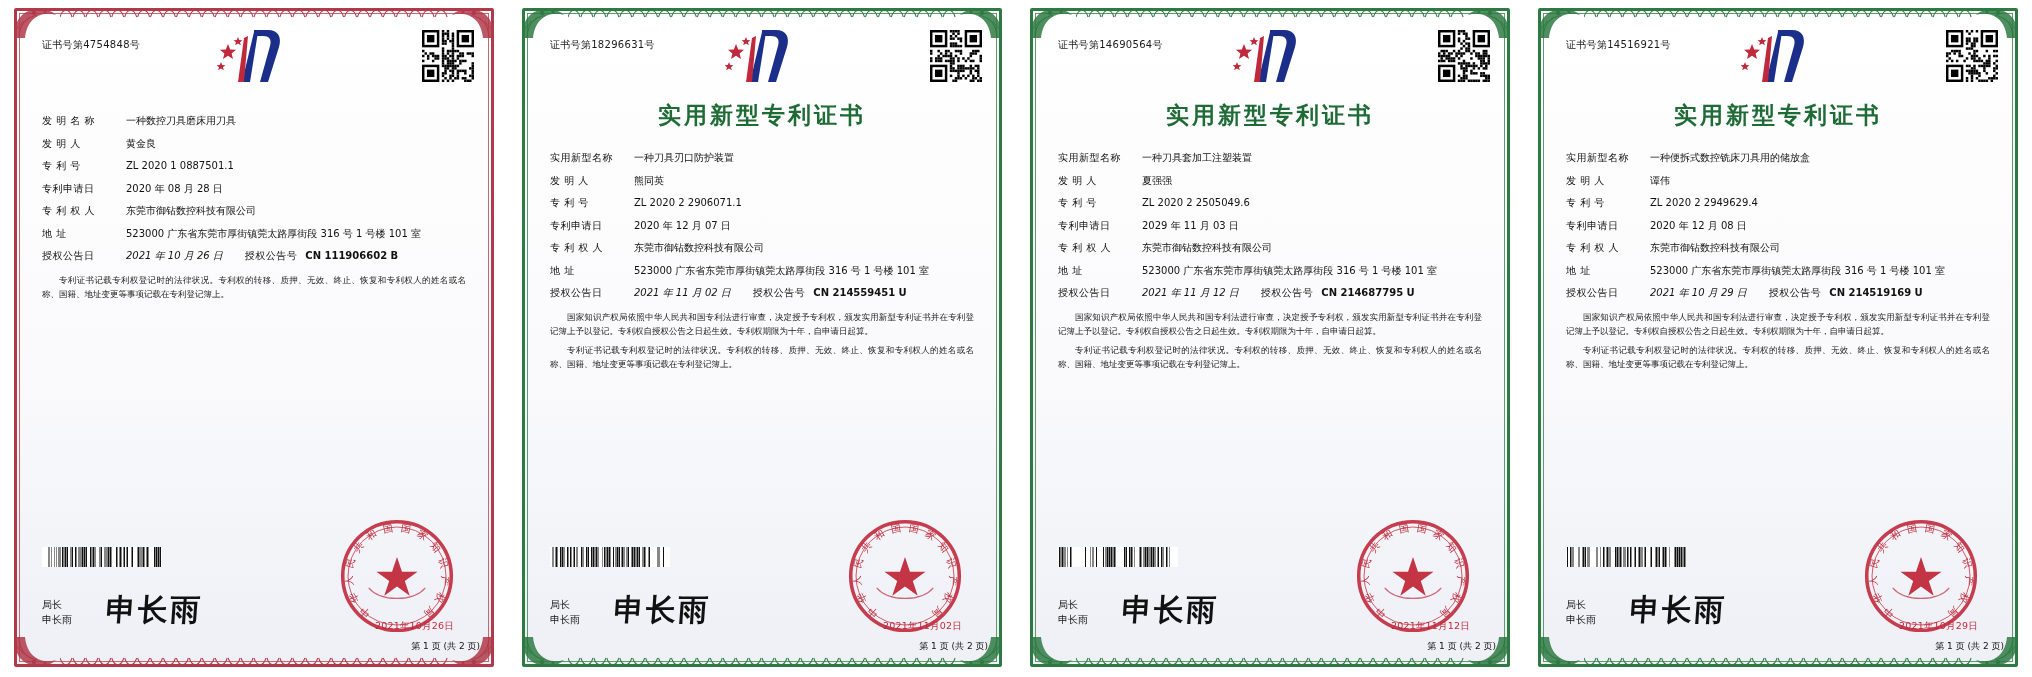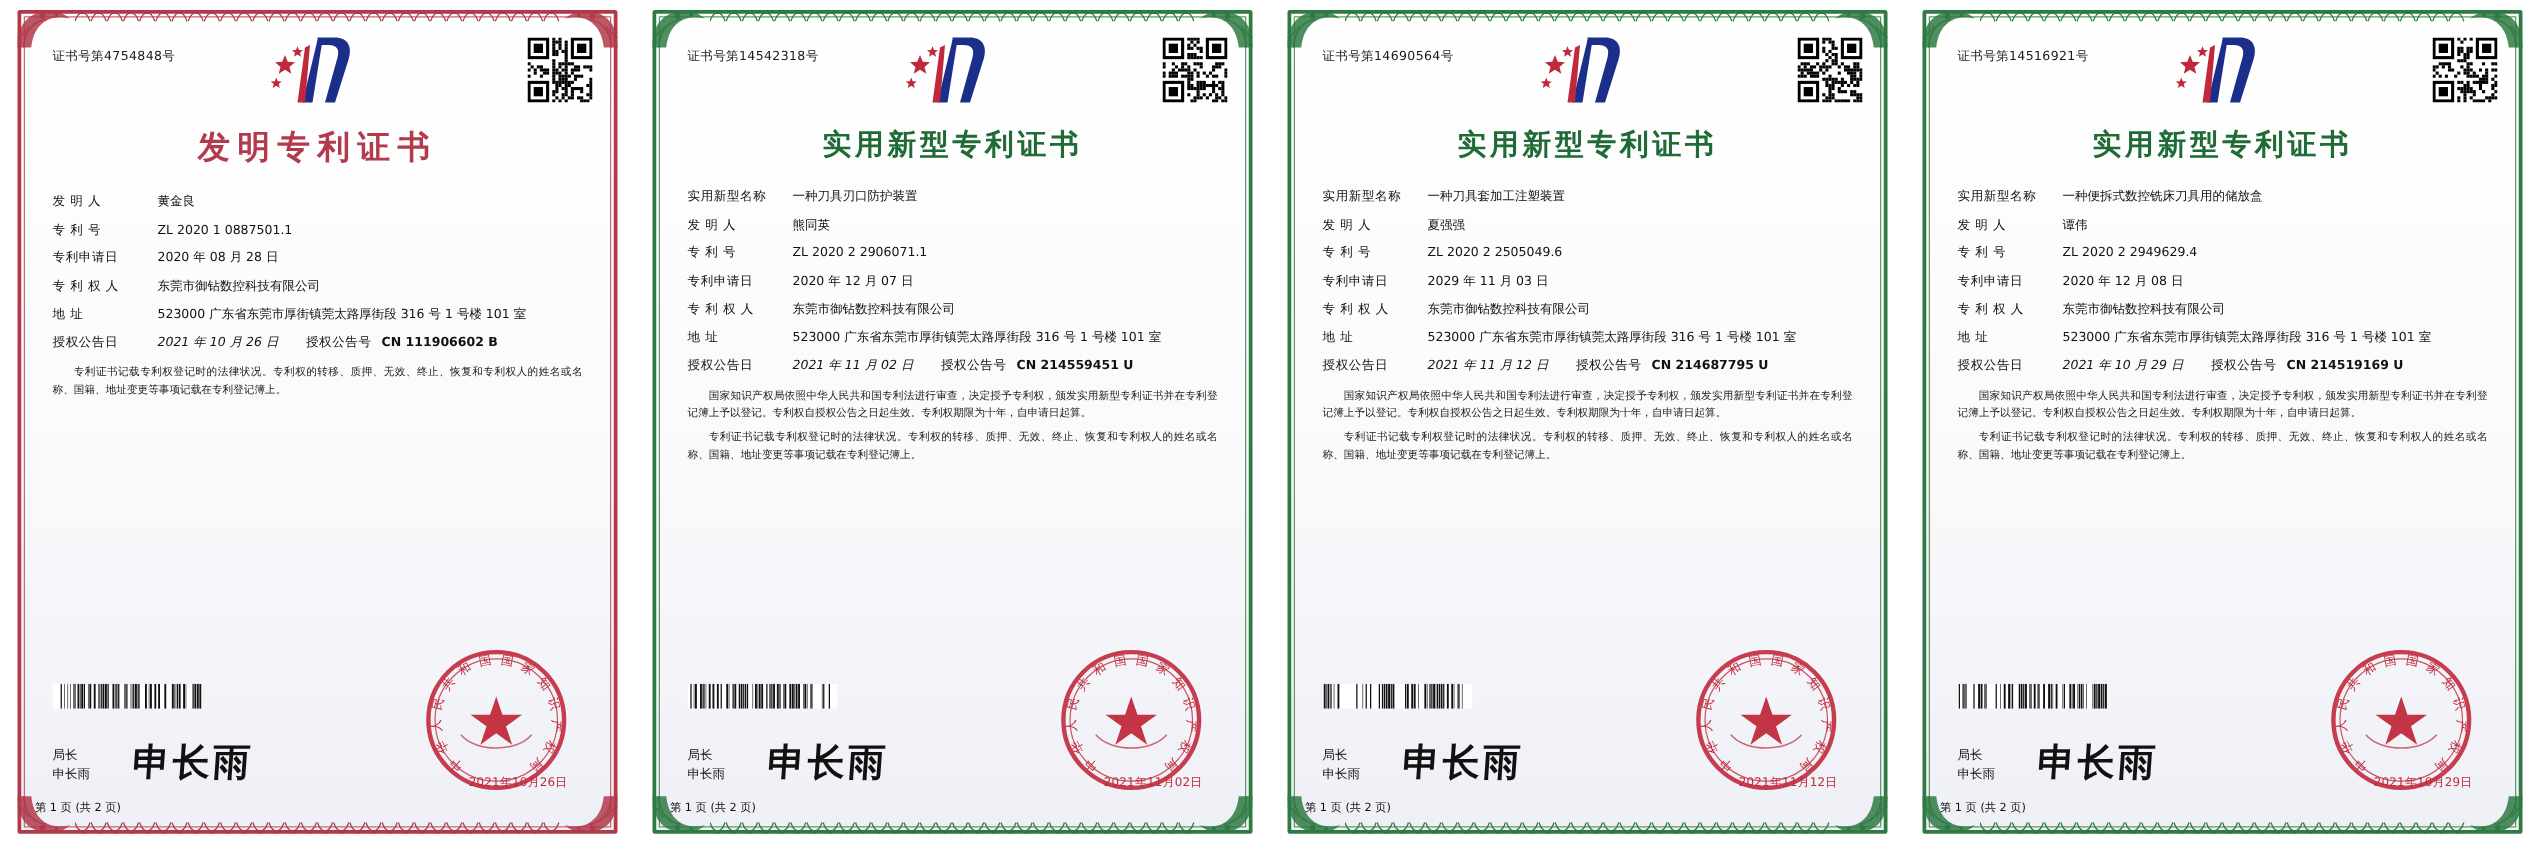--- a/index.html
+++ b/index.html
@@ -221,21 +221,21 @@
     color: #c0293b;
     white-space: nowrap;
     letter-spacing: 0.2px;
   }
 
   .pagefoot {
     position: absolute;
     left: 0;
     right: 0;
     bottom: 0px;
-    text-align: left;
+    text-align: right;
     font-size: 9px;
     color: #111;
     margin-top: 12px;
   }
 </style>
 </head>
 <body>
 
 <div class="sheet" id="sheet">
     <div class="cert">
@@ -550,22 +550,25 @@
               <rect x="9.523809523809524" y="9.523809523809524" width="14.285714285714285" height="14.285714285714285" fill="#000"></rect>
               <rect x="66.66666666666667" y="0" width="33.333333333333336" height="33.333333333333336" fill="#000"></rect>
               <rect x="71.42857142857143" y="4.761904761904762" width="23.80952380952381" height="23.80952380952381" fill="#fff"></rect>
               <rect x="76.19047619047619" y="9.523809523809524" width="14.285714285714285" height="14.285714285714285" fill="#000"></rect>
               <rect x="0" y="66.66666666666667" width="33.333333333333336" height="33.333333333333336" fill="#000"></rect>
               <rect x="4.761904761904762" y="71.42857142857143" width="23.80952380952381" height="23.80952380952381" fill="#fff"></rect>
               <rect x="9.523809523809524" y="76.19047619047619" width="14.285714285714285" height="14.285714285714285" fill="#000"></rect>
             </svg>
           </div>
         </div>
-        <div class="title">发明专利证书</div>
         <div class="fields">
+          <div class="frow">
+            <div class="flabel">发 明 名 称</div>
+            <div class="fvalue">一种数控刀具磨床用刀具</div>
+          </div>
           <div class="frow">
             <div class="flabel">发 明 人</div>
             <div class="fvalue">黄金良</div>
           </div>
           <div class="frow">
             <div class="flabel">专 利 号</div>
             <div class="fvalue">ZL 2020 1 0887501.1</div>
           </div>
           <div class="frow">
             <div class="flabel">专利申请日</div>
@@ -835,21 +838,21 @@
           <path d="M378 13 C381 4 388 4 391 13" stroke="#2f7a43" stroke-width="1.1" fill="none"></path>
           <circle cx="385" cy="5.5" r="1.6" fill="#2f7a43" opacity="0.8"></circle>
           <path d="M392 13 C395 4 402 4 405 13" stroke="#2f7a43" stroke-width="1.1" fill="none"></path>
           <circle cx="399" cy="5.5" r="1.6" fill="#2f7a43" opacity="0.8"></circle>
           <path d="M406 13 C409 4 416 4 419 13" stroke="#2f7a43" stroke-width="1.1" fill="none"></path>
           <circle cx="413" cy="5.5" r="1.6" fill="#2f7a43" opacity="0.8"></circle>
         </svg>
       </div>
       <div class="content">
         <div class="topbar">
-          <div class="cert-no"><span>证书号第</span><span>14542318</span><span>号</span></div>
+          <div class="cert-no"><span>证书号第</span><span>18296631</span><span>号</span></div>
           <div class="emblem">
             <svg viewBox="0 0 92 66" xmlns="http://www.w3.org/2000/svg">
               <path d="M46 6 L60 6 C70 6 74 13 71 23 L60 58 L52 58 L62 22 C64 15 61 12 55 12 L46 12 Z" fill="#1b2f8a"></path>
               <path d="M46 8 L50 8 L42 58 L34 58 Z" fill="#1b2f8a"></path>
               <path d="M40 12 L36 58 L30 58 L36 14 Z" fill="#c0293b"></path>
               <polygon points="20,20 22.2,25.4 28,25.8 23.6,29.5 25,35 20,31.8 15,35 16.4,29.5 12,25.8 17.8,25.4" fill="#c0293b"></polygon>
               <polygon points="30,13 31.2,16 34.4,16.2 32,18.2 32.8,21.3 30,19.5 27.2,21.3 28,18.2 25.6,16.2 28.8,16" fill="#c0293b"></polygon>
               <polygon points="13,38 14.2,41 17.4,41.2 15,43.2 15.8,46.3 13,44.5 10.2,46.3 11,43.2 8.6,41.2 11.8,41" fill="#c0293b"></polygon>
             </svg>
           </div>

